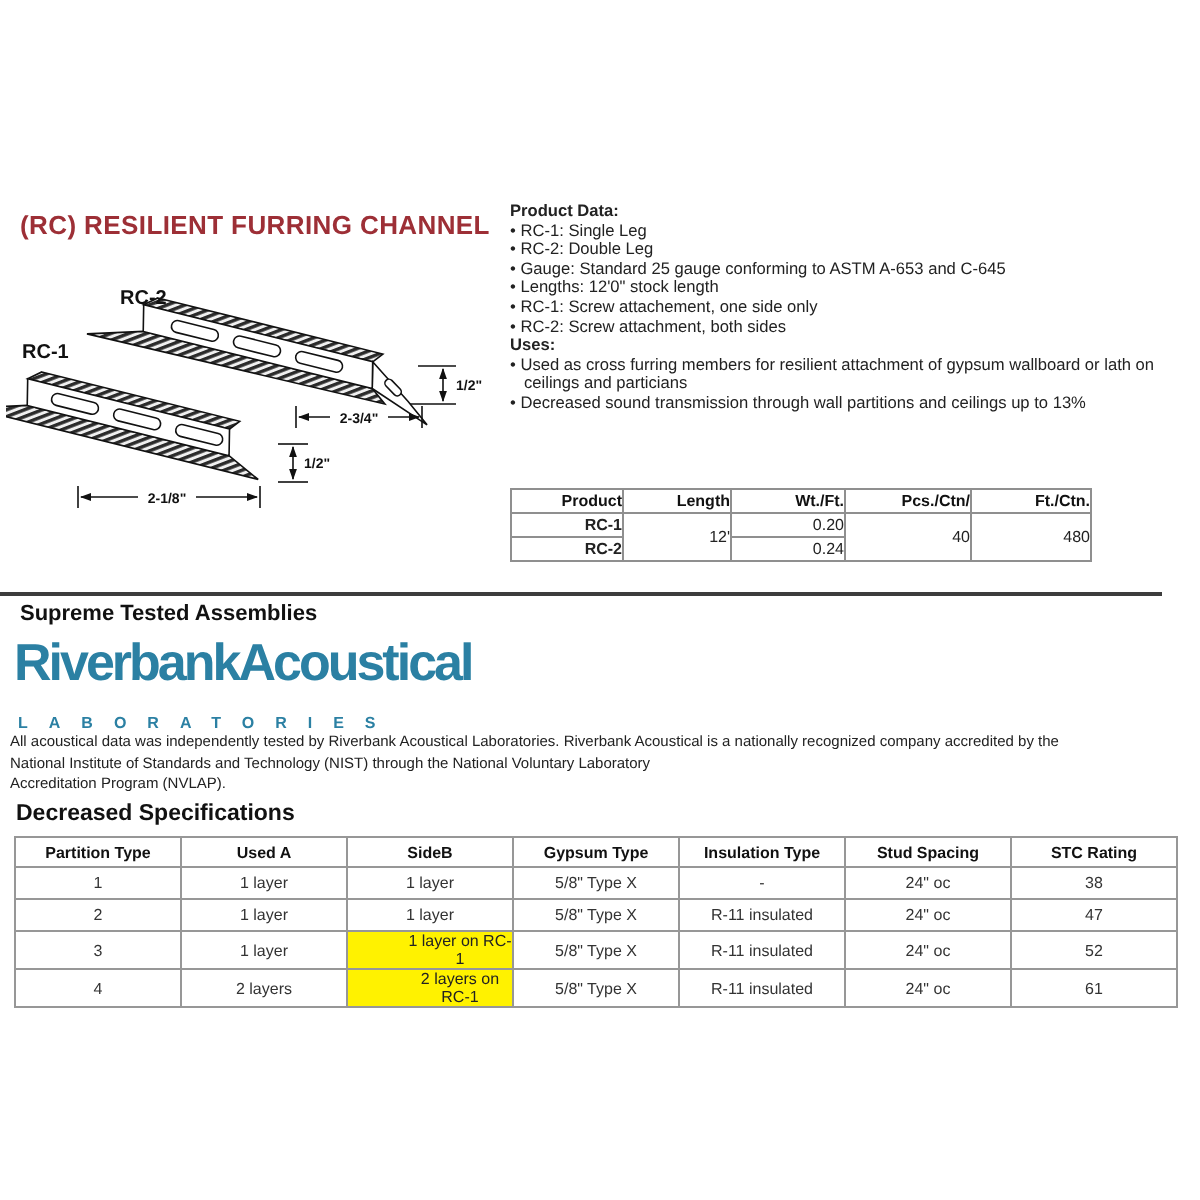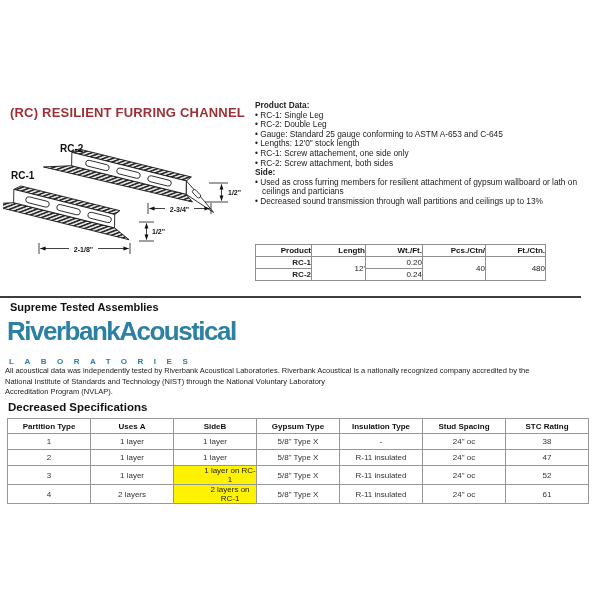--- a/index.html
+++ b/index.html
@@ -115,21 +115,21 @@
   </svg>
 
   <div class="abs pd">
     <div class="pd-head">Product Data:</div>
     <div class="pd-line"><span>• </span><span>RC-1: Single Leg</span></div>
     <div class="pd-line"><span>• </span><span>RC-2: Double Leg</span></div>
     <div class="pd-line"><span>• </span><span>Gauge: Standard 25 gauge conforming to ASTM A-653 and C-645</span></div>
     <div class="pd-line"><span>• </span><span>Lengths: 12'0" stock length</span></div>
     <div class="pd-line"><span>• </span><span>RC-1: Screw attachement, one side only</span></div>
     <div class="pd-line"><span>• </span><span>RC-2: Screw attachment, both sides</span></div>
-    <div class="pd-head">Side:</div>
+    <div class="pd-head">Uses:</div>
     <div class="pd-line"><span>• </span><span>Used as cross furring members for resilient attachment of gypsum wallboard or lath on ceilings and particians</span></div>
     <div class="pd-line"><span>• </span><span>Decreased sound transmission through wall partitions and ceilings up to 13%</span></div>
   </div>
 
   <table class="abs ptab">
     <colgroup>
         <col style="width:56px">
         <col style="width:54px">
         <col style="width:57px">
         <col style="width:63px">
@@ -171,21 +171,21 @@
     <div>National Institute of Standards and Technology (NIST) through the National Voluntary Laboratory</div>
     <div>Accreditation Program (NVLAP).</div>
   </div>
 
   <div class="abs sec-partition">Decreased Specifications</div>
 
   <table class="abs parttab">
     <tbody>
         <tr>
       <th>Partition Type</th>
-      <th>Uses A</th>
+      <th>Used A</th>
       <th>SideB</th>
       <th>Gypsum Type</th>
       <th>Insulation Type</th>
       <th>Stud Spacing</th>
       <th>STC Rating</th>
     </tr>
     <tr>
       <td>1</td>
       <td>1 layer</td>
       <td>1 layer</td>

